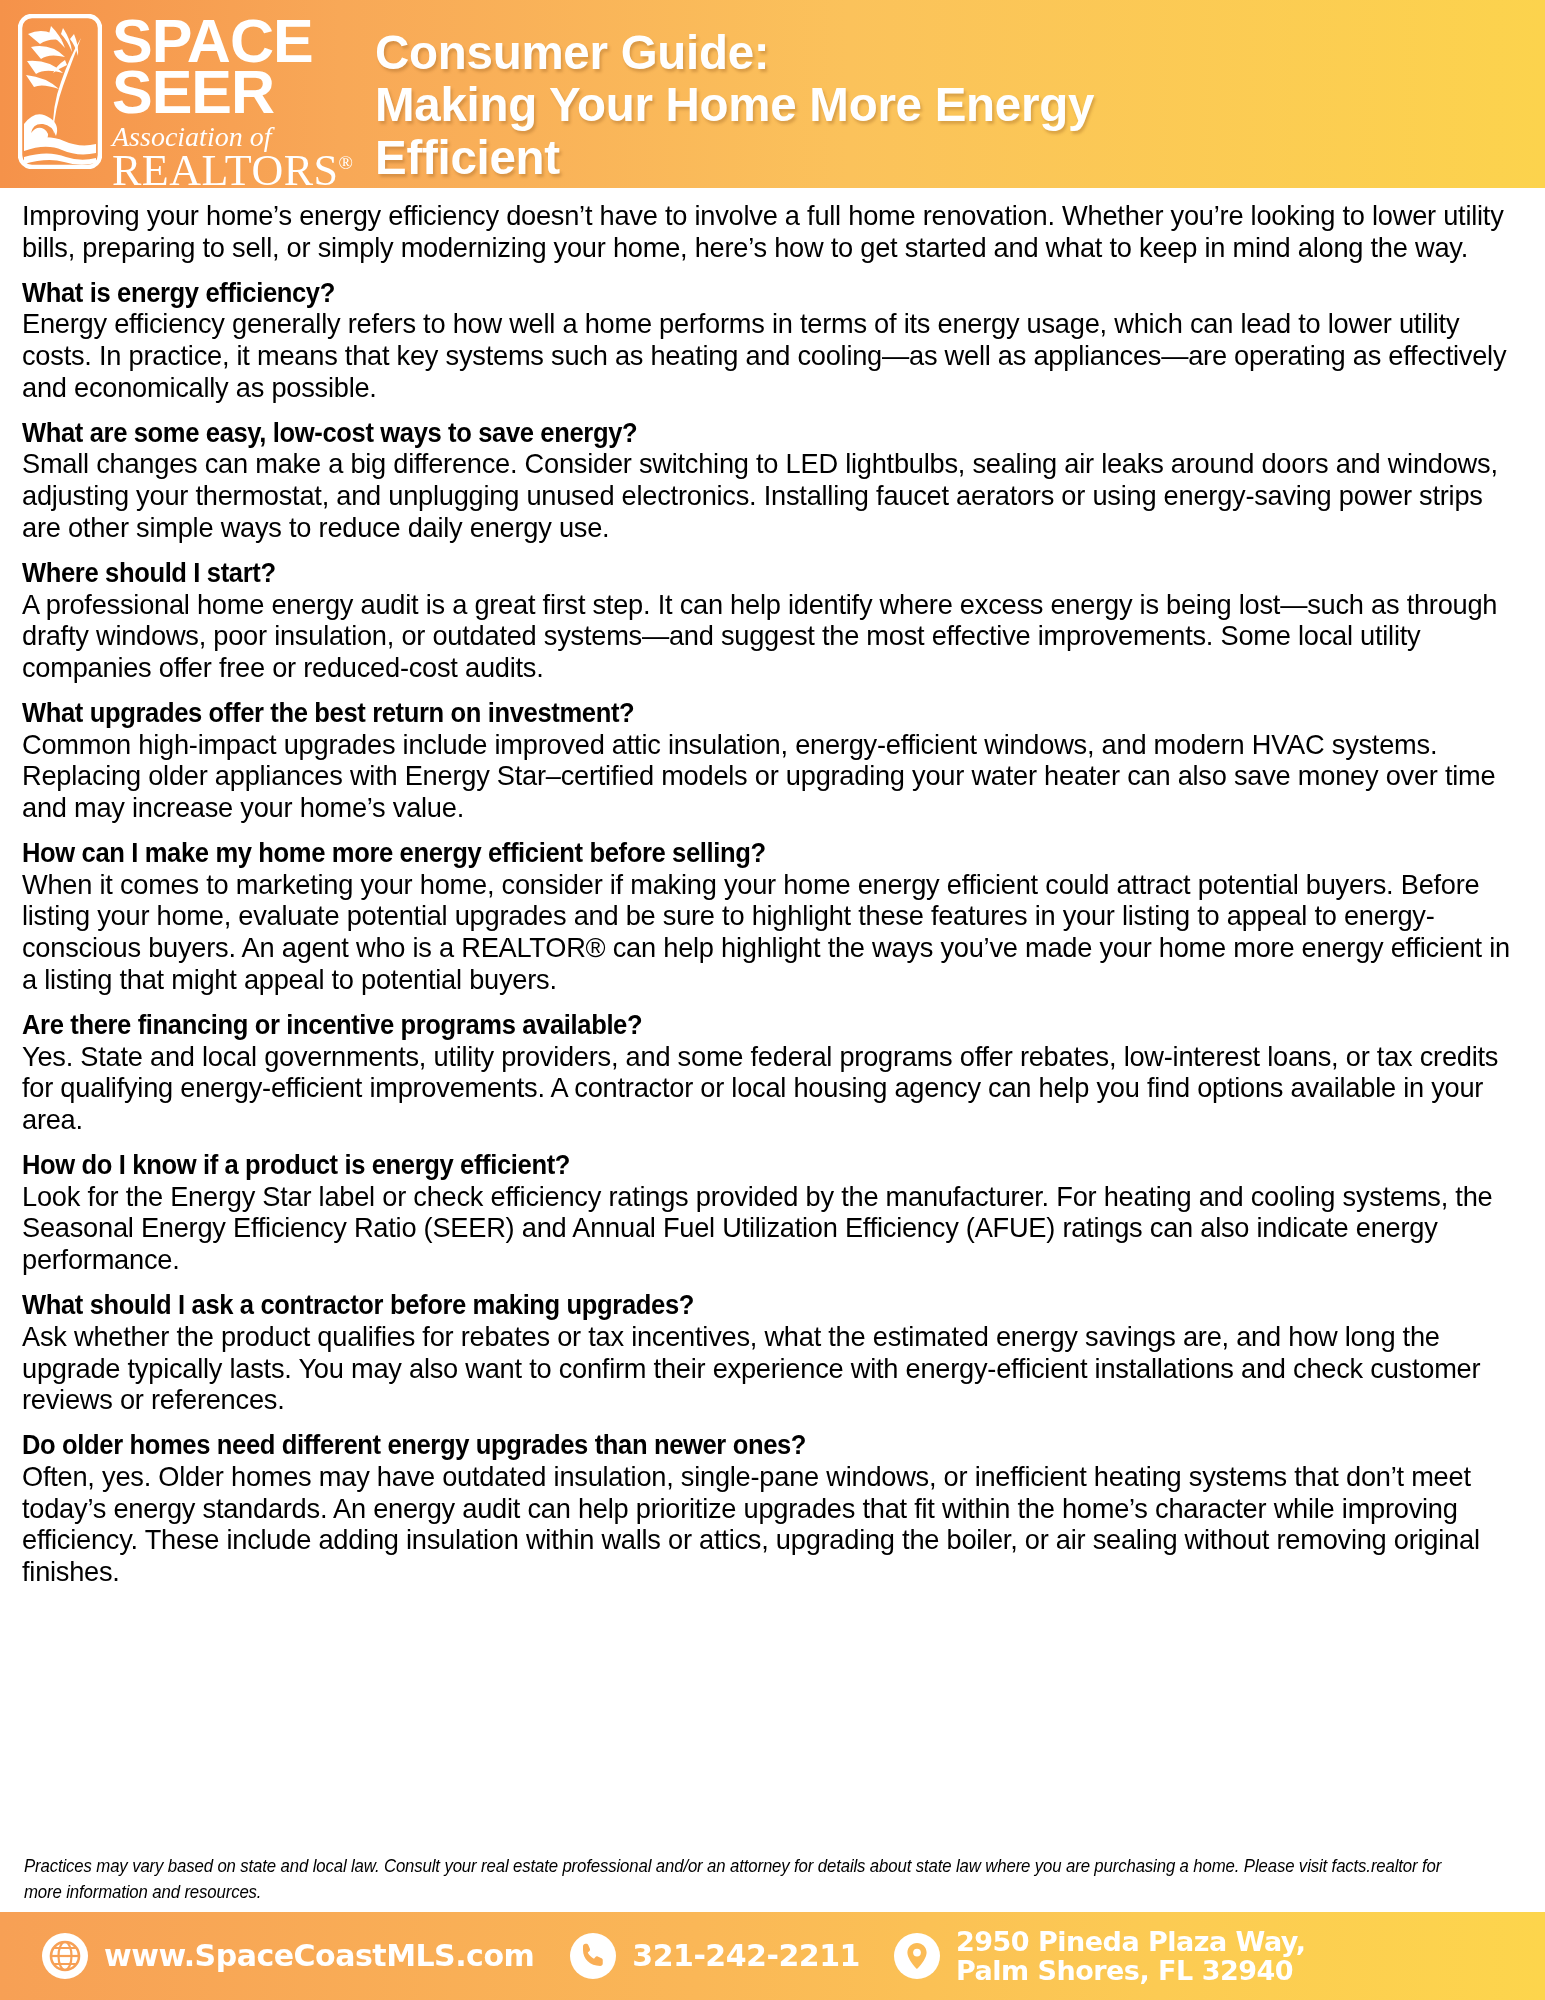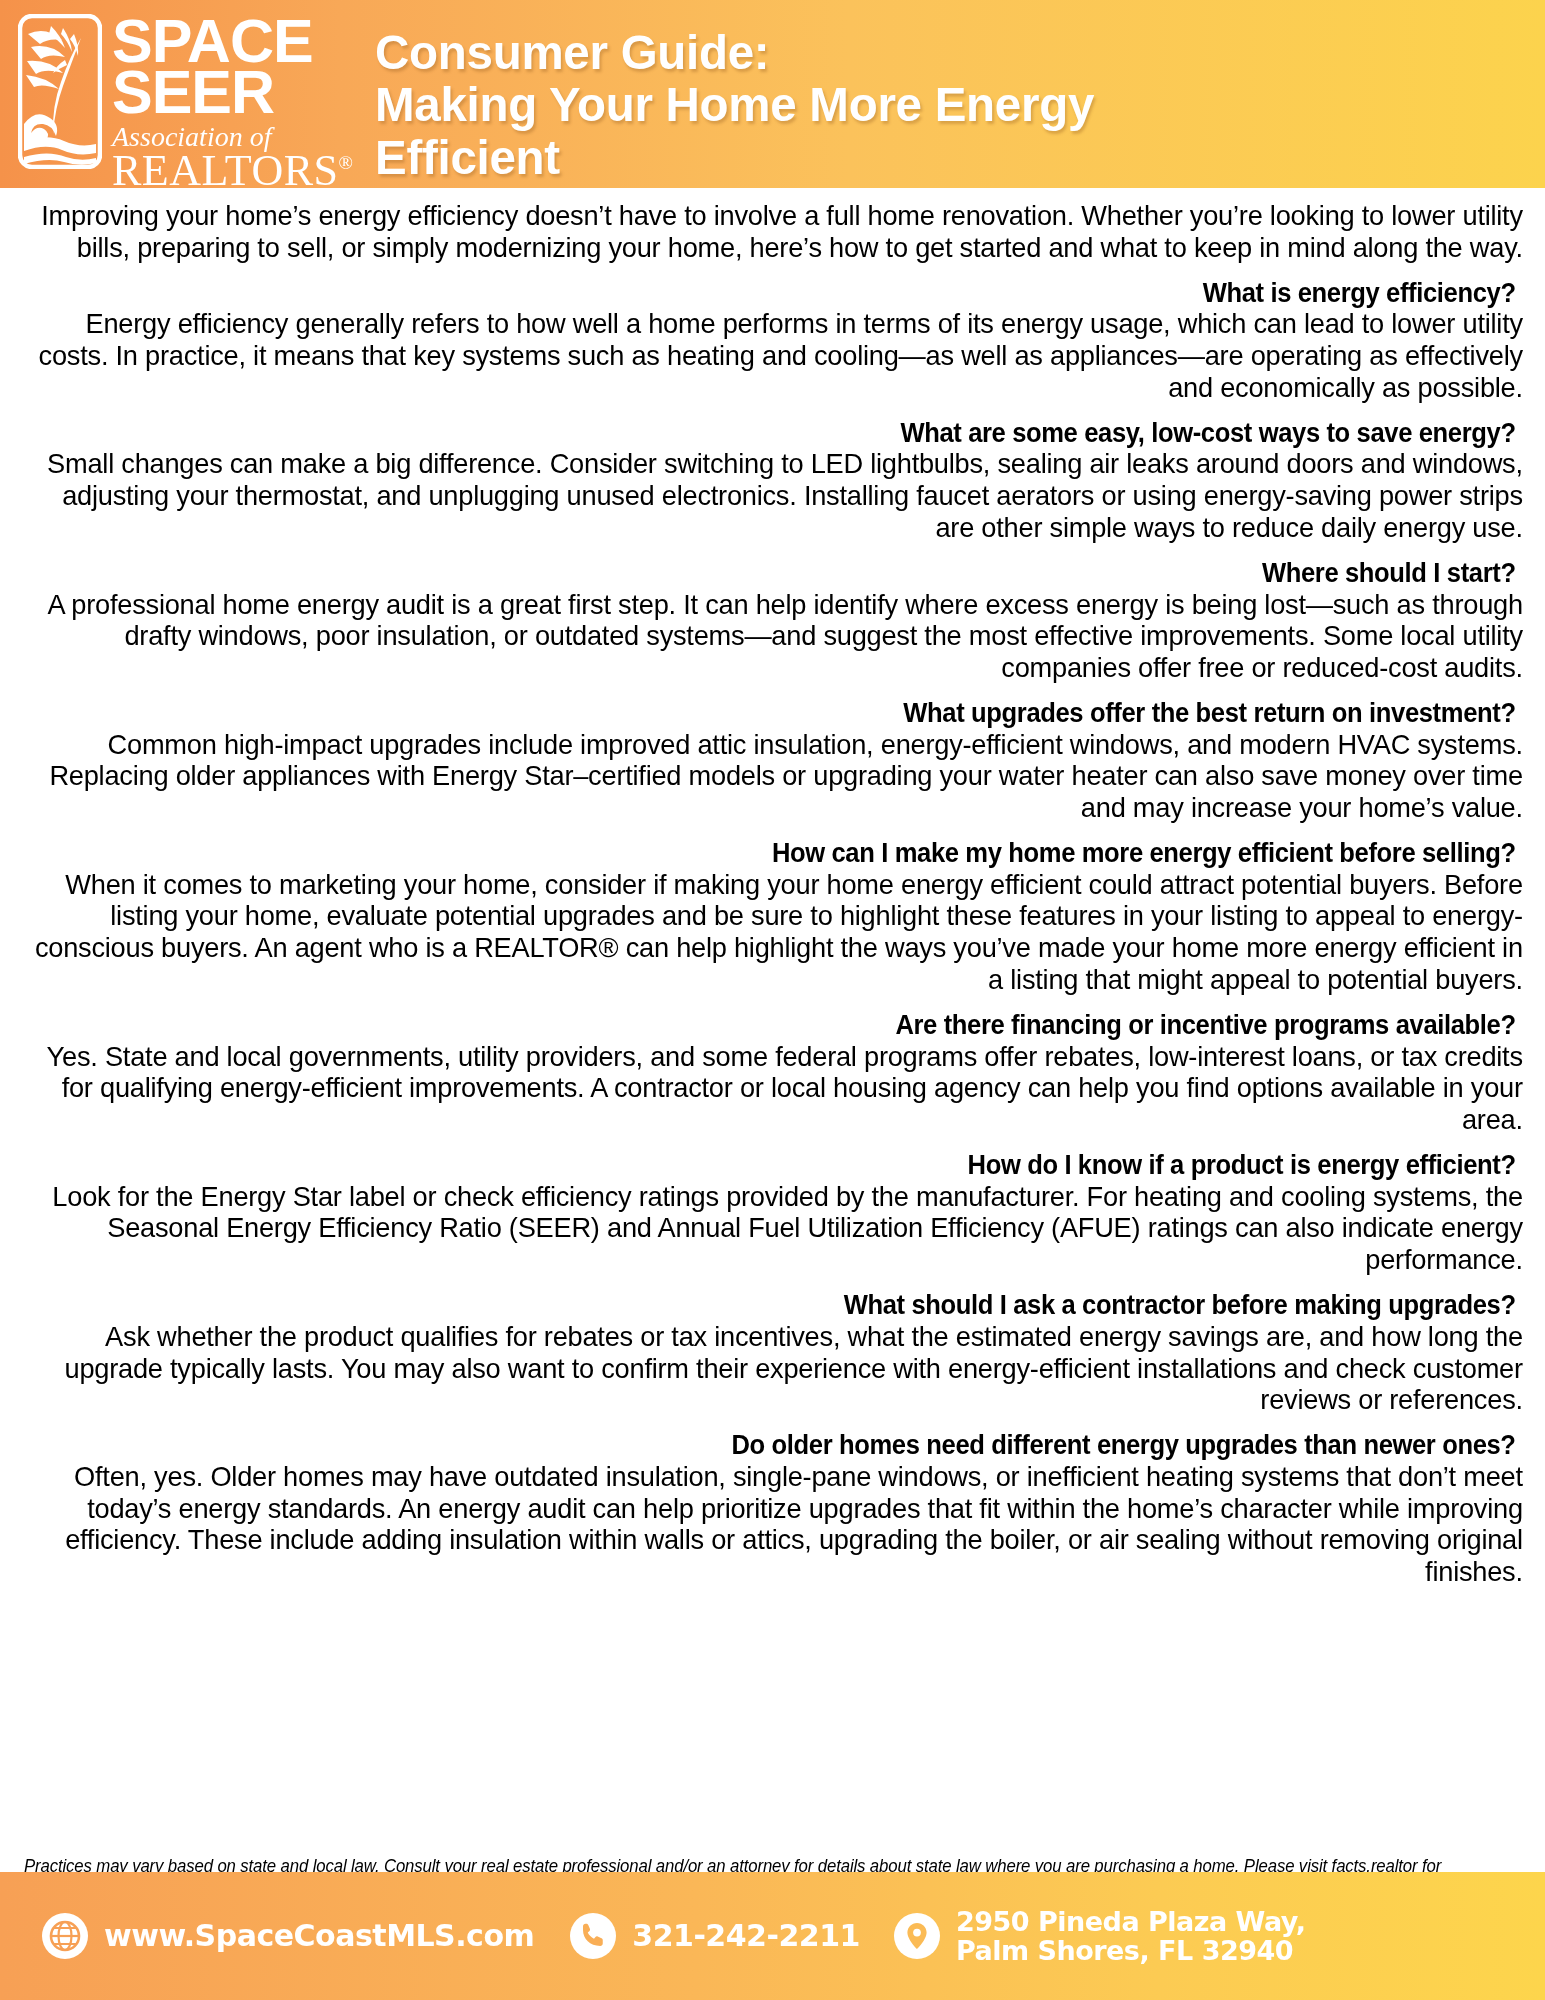--- a/index.html
+++ b/index.html
@@ -77,21 +77,20 @@
     margin-top:12px;
     text-shadow:2px 3px 3px rgba(150,90,30,0.33);
     transform:scaleX(0.97);
     transform-origin:left top;
   }
   .header-title div { white-space:nowrap; }
 
   
   .content {
     padding:6px 22px 0 22px;
-    text-align:right;
   }
   .intro, .body-text {
     font-size:28.5px;
     line-height:1.115;
     letter-spacing:-0.25px;
     font-family:"Liberation Sans", sans-serif;
     transform:scaleX(0.955);
     transform-origin:left top;
     width:104.7%;
   }
@@ -119,21 +118,21 @@
     letter-spacing:-0.15px;
     transform:scaleX(0.96);
     transform-origin:left top;
   }
 
   
   .footer {
     position:absolute;
     left:0; bottom:0;
     width:100%;
-    height:128px;
+    height:88px;
     background:linear-gradient(to right,#F7A055 0%,#FAB757 45%,#FCCB53 75%,#FDD54C 100%);
     display:flex;
     align-items:center;
     padding-left:42px;
     color:#fff;
   }
   .f-item { display:flex; align-items:center; }
   .f-icon {
     width:46px; height:46px;
     border-radius:50%;

